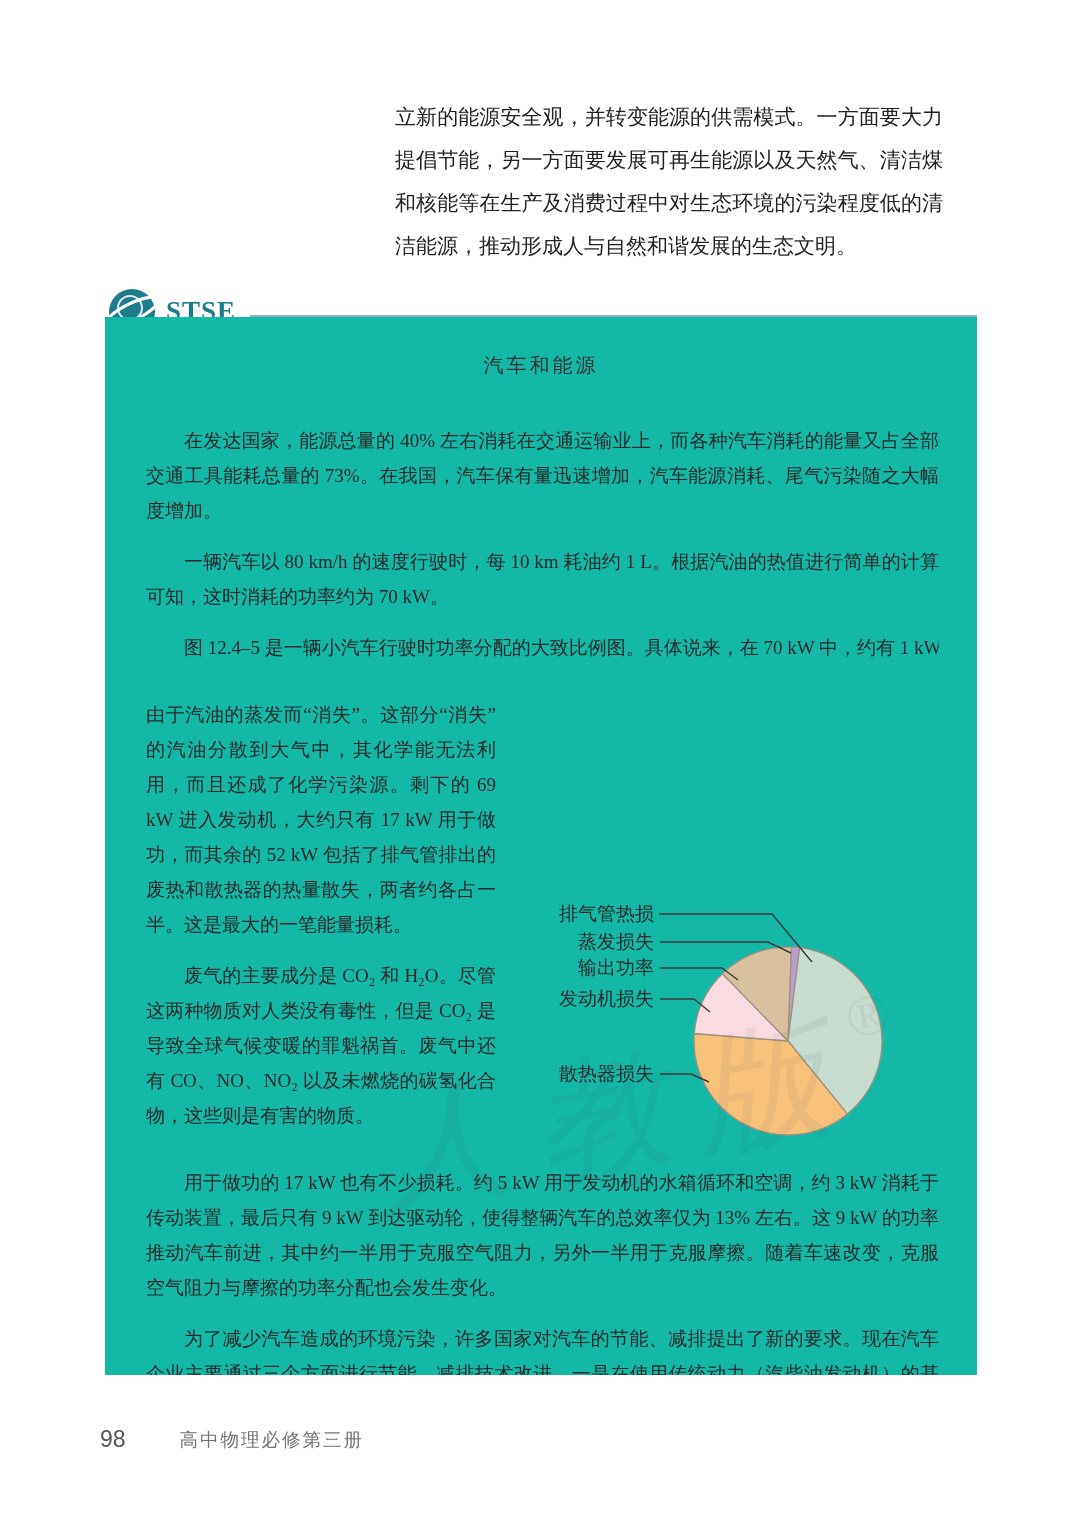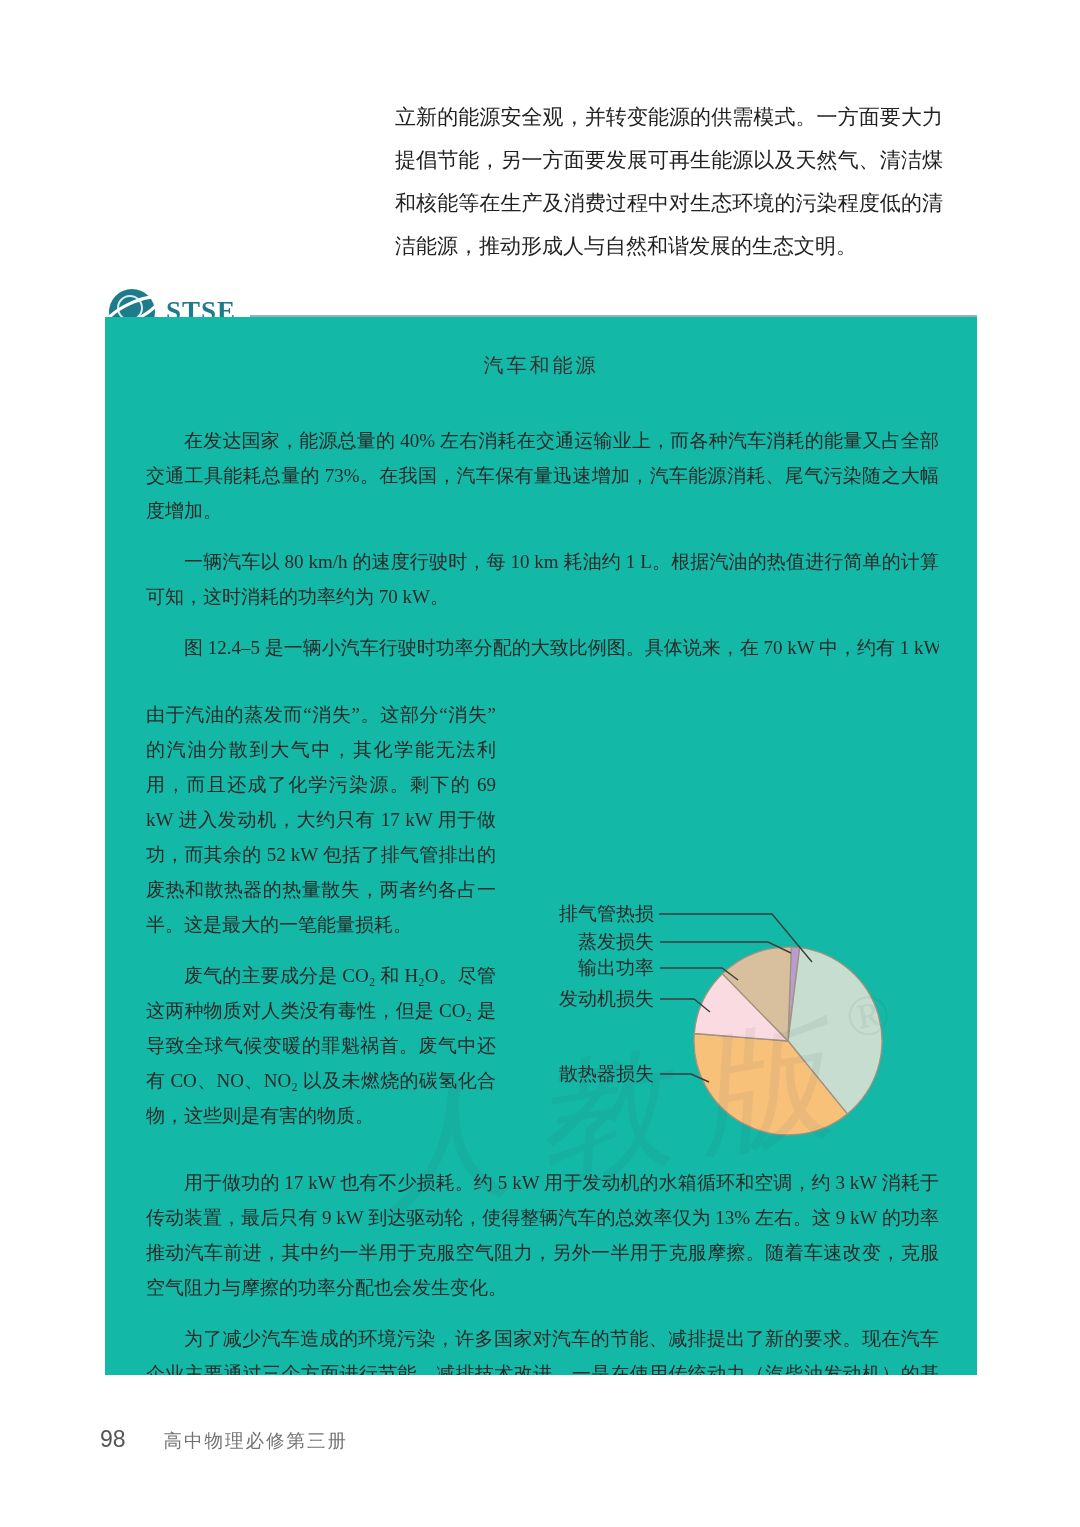--- a/index.html
+++ b/index.html
@@ -51,21 +51,21 @@
   }
   .watermark{
     position:absolute;left:265px;top:595px;width:560px;
     font-size:135px;letter-spacing:28px;font-style:italic;
     color:rgba(55,70,95,0.07);transform:rotate(-10deg);
     pointer-events:none;white-space:nowrap;
   }
   .watermark .rmark{
     font-size:58px;letter-spacing:0;vertical-align:80px;font-style:normal;
   }
-  .footer{position:absolute;left:100px;top:1426px;display:flex;align-items:flex-end;}
+  .footer{position:absolute;left:100px;top:1426px;display:flex;align-items:center;gap:16px;}
   .page-num{
     font-family:"Liberation Sans","DejaVu Sans",sans-serif;
     font-size:23px;color:#555;
   }
   .book-title{margin-left:38px;font-size:18.5px;color:#737373;letter-spacing:2px;}
 </style>
 </head>
 <body>
 
 <div class="intro">立新的能源安全观，并转变能源的供需模式。一方面要大力提倡节能，另一方面要发展可再生能源以及天然气、清洁煤和核能等在生产及消费过程中对生态环境的污染程度低的清洁能源，推动形成人与自然和谐发展的生态文明。</div>

